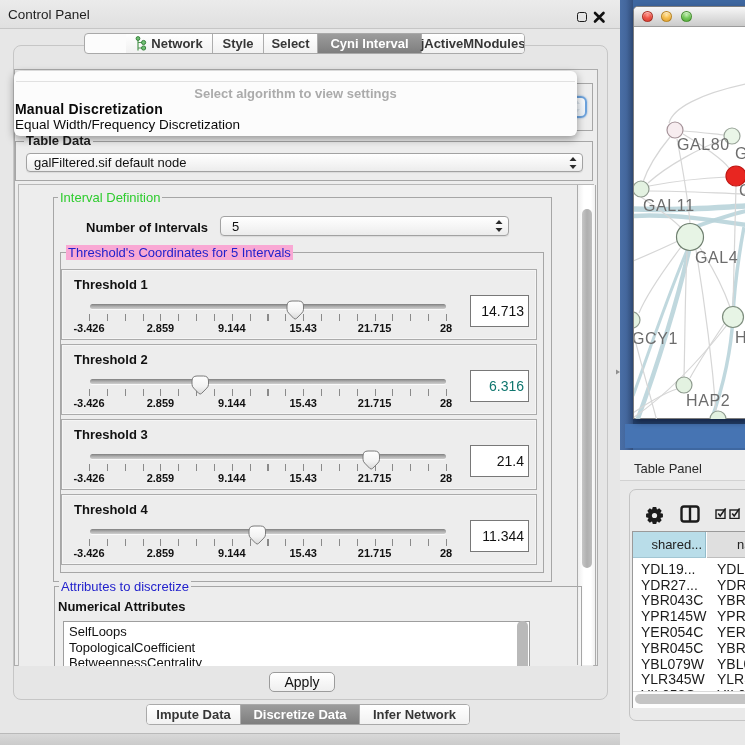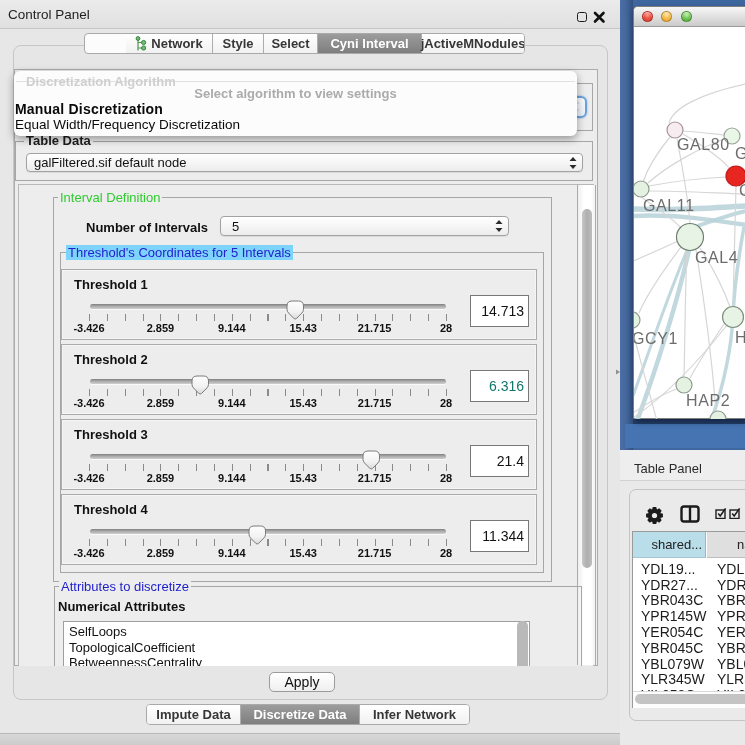--- a/index.html
+++ b/index.html
@@ -55,21 +55,21 @@
     <div style="position:absolute;left:53px;top:197px;width:499px;height:385px;border:1px solid #A6A6A6;"></div>
     <div style="position:absolute;left:58px;top:190px;background:#EDEDED;padding:0 2px;font-size:13px;color:#2ECC2E;">Interval Definition</div>
     <div style="position:absolute;left:86px;top:220px;font-size:13px;font-weight:bold;color:#111;">Number of Intervals</div>
     <div class="combo" style="left:220px;top:216px;width:289px;height:20px;"></div>
     <div style="position:absolute;left:232px;top:219px;font-size:13px;color:#111;">5</div>
     <svg class="abs" style="left:493px;top:218px;" width="12" height="16">
       <polygon points="2.5,6 6,2 9.5,6" fill="#2b2b2b"></polygon>
       <polygon points="2.5,10 6,14 9.5,10" fill="#2b2b2b"></polygon>
     </svg>
     <div style="position:absolute;left:60px;top:252px;width:484px;height:321px;border:1px solid #A6A6A6;"></div>
-    <div style="position:absolute;left:66px;top:245px;background:#7dd3fc;padding:0 2px;font-size:13px;color:#2222CC;">Threshold's Coordinates for 5 Intervals</div>
+    <div style="position:absolute;left:66px;top:245px;background:#f9a8d4;padding:0 2px;font-size:13px;color:#2222CC;">Threshold's Coordinates for 5 Intervals</div>
     <div style="position:absolute;left:61px;top:269px;width:476px;height:71px;border:1px solid #ABABAB;box-shadow:inset 0 0 0 1px #F5F5F5;background:#EDEDED;"></div>
     <div style="position:absolute;left:74px;top:277px;font-size:13px;font-weight:bold;color:#111;">Threshold 1</div>
     <div style="position:absolute;left:90px;top:304px;width:356px;height:5px;border-radius:3px;background:linear-gradient(#7F7F7F,#ABABAB 45%,#CFCFCF);box-shadow:0 1px 0 rgba(255,255,255,0.7);"></div>
     <div style="position:absolute;left:89px;top:314px;width:358px;height:7px;background:repeating-linear-gradient(90deg,#8A8A8A 0px,#8A8A8A 1px,transparent 1px,transparent 17.85px);"></div>
     <div style="position:absolute;left:89.0px;top:322px;transform:translateX(-50%);font-size:11px;font-weight:bold;color:#111;white-space:nowrap;">-3.426</div>
     <div style="position:absolute;left:160.4px;top:322px;transform:translateX(-50%);font-size:11px;font-weight:bold;color:#111;white-space:nowrap;">2.859</div>
     <div style="position:absolute;left:231.8px;top:322px;transform:translateX(-50%);font-size:11px;font-weight:bold;color:#111;white-space:nowrap;">9.144</div>
     <div style="position:absolute;left:303.2px;top:322px;transform:translateX(-50%);font-size:11px;font-weight:bold;color:#111;white-space:nowrap;">15.43</div>
     <div style="position:absolute;left:374.6px;top:322px;transform:translateX(-50%);font-size:11px;font-weight:bold;color:#111;white-space:nowrap;">21.715</div>
     <div style="position:absolute;left:446.0px;top:322px;transform:translateX(-50%);font-size:11px;font-weight:bold;color:#111;white-space:nowrap;">28</div>
@@ -160,21 +160,20 @@
     <div style="position:absolute;left:517px;top:621px;width:11px;height:45px;background:#B9B9B9;border-radius:5px 5px 0 0;"></div>
     <div style="position:absolute;left:269px;top:672px;width:66px;height:20px;border:1px solid #9B9B9B;border-radius:5px;background:linear-gradient(#FFFFFF,#EFEFEF);text-align:center;font-size:14px;color:#111;line-height:19px;">Apply</div>
     <div class="tabbar" style="left:146px;top:704px;width:324px;">
       <div class="tabseg" style="width:94px;">Impute Data</div>
       <div class="tabseg tabsel" style="width:119px;">Discretize Data</div>
       <div class="tabseg" style="width:109px;">Infer Network</div>
     </div>
     <div style="position:absolute;left:0px;top:733px;width:620px;height:12px;background:linear-gradient(#D8D8D8,#CBCBCB);border-top:1px solid #B9B9B9;"></div>
     <div style="position:absolute;left:14px;top:71px;width:563px;height:65px;background:#FCFCFC;border-radius:6px;box-shadow:0 3px 8px rgba(0,0,0,0.38);"></div>
     <div style="position:absolute;left:16px;top:81px;width:559px;height:1px;background:#E1E1E1;"></div>
-    <div style="position:absolute;left:24px;top:74px;padding:0 2px;font-size:13px;font-weight:bold;color:#CFCFCF;background:transparent;">Discretization Algorithm</div>
     <div style="position:absolute;left:14px;top:86px;width:563px;text-align:center;font-size:13px;font-weight:bold;color:#ABABAB;">Select algorithm to view settings</div>
     <div style="position:absolute;left:15px;top:101px;font-size:14px;font-weight:bold;letter-spacing:0.2px;color:#0a0a0a;">Manual Discretization</div>
     <div style="position:absolute;left:15px;top:117px;font-size:13.5px;color:#0a0a0a;">Equal Width/Frequency Discretization</div>
     <svg class="abs" style="left:615px;top:369px;" width="6" height="6">
       <path d="M1,5.5 L1,0.5 L5,3 Z" fill="#909090"></path>
     </svg>
     <div style="position:absolute;left:620px;top:0;width:125px;height:450px;background:#3E67A0;"></div>
     <div style="position:absolute;left:620px;top:0;width:13px;height:450px;background:linear-gradient(90deg,#4A6FA6,#44679D 45%,#33507E);"></div>
     <div style="position:absolute;left:625px;top:424px;width:120px;height:24px;background:#4674B3;"></div>
     <div style="position:absolute;left:633px;top:419px;width:112px;height:5px;background:#24406A;"></div>

